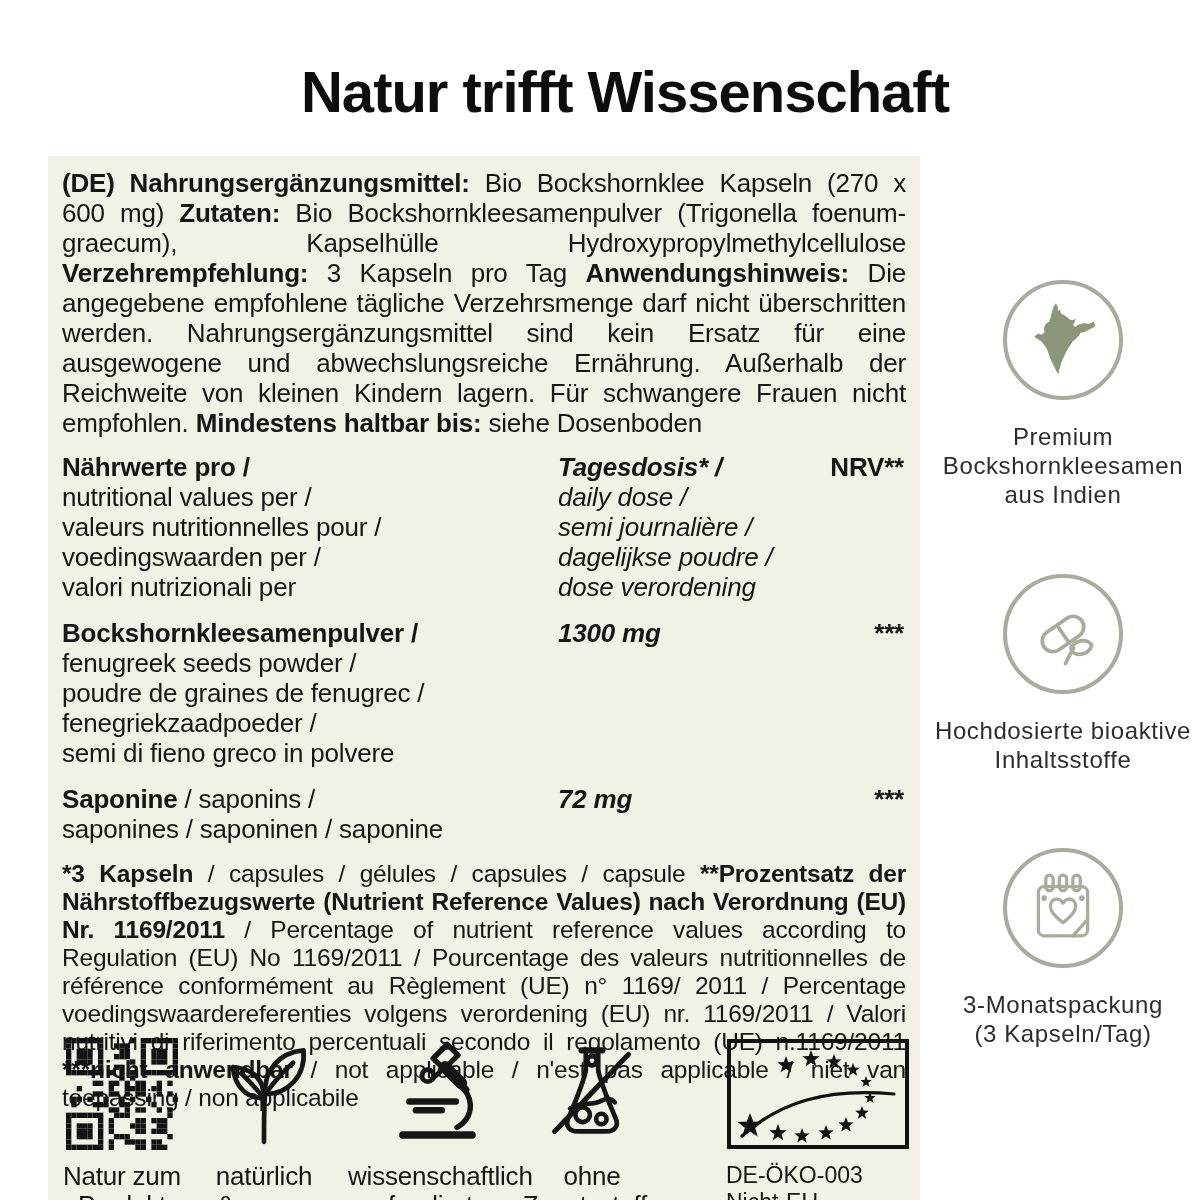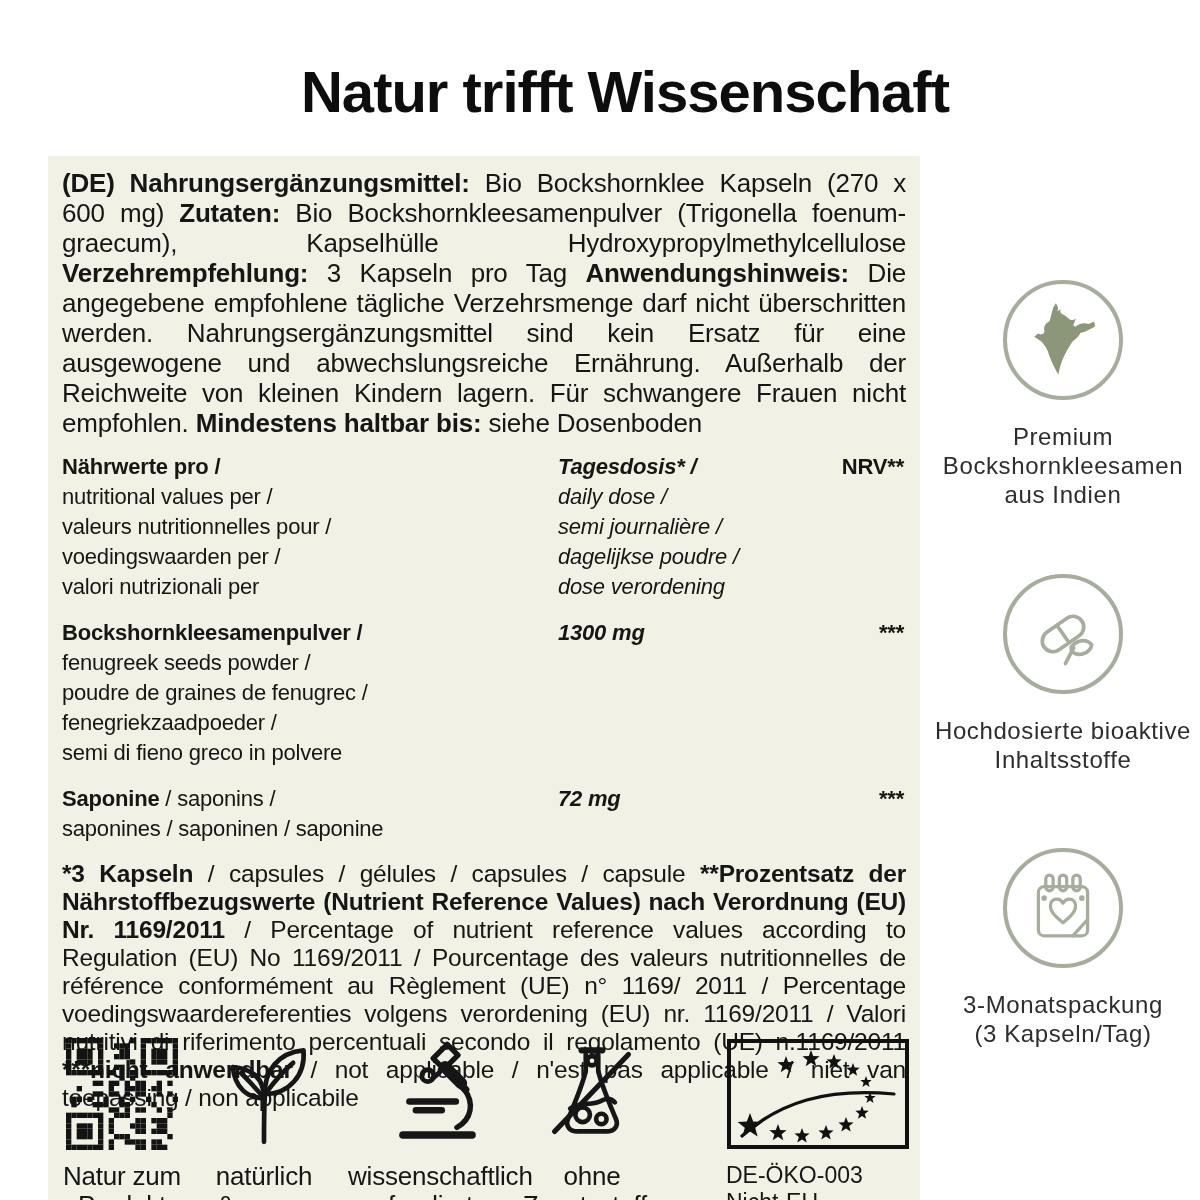--- a/index.html
+++ b/index.html
@@ -5,21 +5,21 @@
   html,body{margin:0;padding:0;background:#ffffff;}
   .page{position:relative;width:1200px;height:1200px;background:#ffffff;overflow:hidden;
         font-family:"Liberation Sans",sans-serif;color:#161616;}
   .title{position:absolute;top:58px;left:0;width:100%;text-align:center;margin:0;
          font-size:58px;font-weight:bold;letter-spacing:-1px;color:#0d0d0d;padding-left:25px;}
   
   .panel{position:absolute;left:48px;top:156px;width:872px;height:1052px;
          background:#f2f1e5;box-sizing:border-box;padding:12px 14px;}
   .intro{margin:0 0 14px 0;font-size:26px;line-height:30px;text-align:justify;letter-spacing:-0.2px;}
   .b{font-weight:bold;}
-  .tbl-head,.row{position:relative;font-size:22px;line-height:30px;letter-spacing:-0.2px;}
+  .tbl-head,.row{position:relative;font-size:26px;line-height:30px;letter-spacing:-0.2px;}
   .tbl-head{margin-bottom:16px;}
   .row{margin-bottom:16px;}
   .name{max-width:480px;}
   .dosecol{position:absolute;left:496px;top:0;font-style:italic;}
   .nrvcol{position:absolute;right:2px;top:0;font-weight:bold;text-align:right;}
   .foot{margin:8px 0 0 0;font-size:24.5px;line-height:28px;text-align:justify;letter-spacing:-0.2px;}
   
   .badges{position:absolute;left:14px;top:880px;width:844px;height:170px;}
   .badge{position:absolute;top:0;text-align:center;}
   .bicon{height:116px;display:flex;align-items:center;justify-content:center;}

